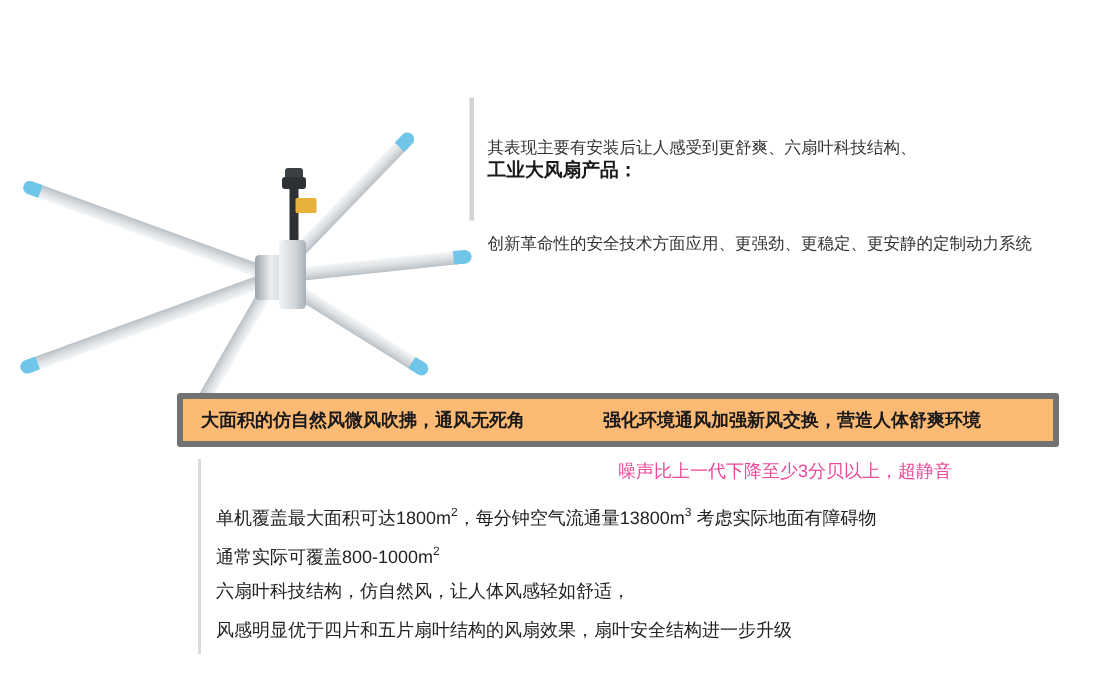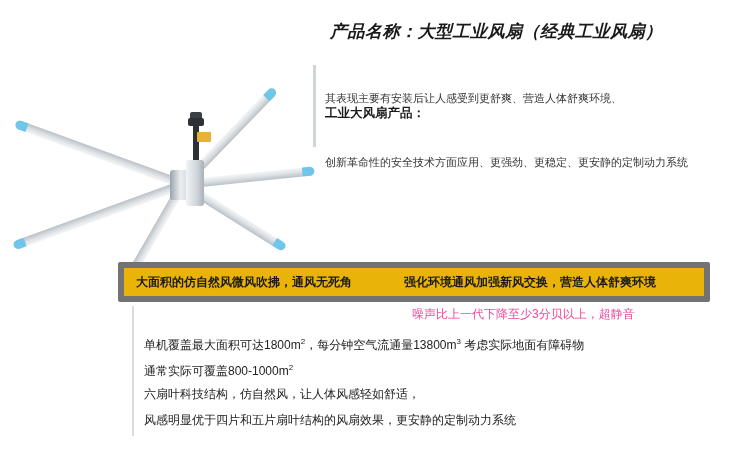--- a/index.html
+++ b/index.html
@@ -159,22 +159,22 @@
     z-index: 7;
   }
 
   
   .banner {
     position: absolute;
     left: 118px;
     top: 262px;
     width: 580px;
     height: 28px;
-    border: 6px solid #737373;
-    background: #eab308;
+    border: 4px solid #737373;
+    background: #fdba74;
     border-radius: 2px;
     font-family: Liberation Mono, monospace;
   }
   .banner-text-left {
     position: absolute;
     left: 12px;
     top: 6px;
     font-size: 12px;
     font-weight: bold;
     color: #1a1a1a;
@@ -230,21 +230,20 @@
     font-size: 12px;
     color: #ec4899;
     white-space: nowrap;
   }
 </style>
 </head>
 <body>
 
 <div class="page">
 
-  <div class="title">产品名称：大型工业风扇（经典工业风扇）</div>
 
   <div class="fan-area">
 
     <div class="blade" style="left:183px; top:138px; width:132px; height:9px; transform: rotate(-46deg);">
       <div class="blade-body"></div>
       <div class="blade-tip"></div>
     </div>
     <div class="blade" style="left:183px; top:138px; width:132px; height:9px; transform: rotate(-6deg);">
       <div class="blade-body"></div>
       <div class="blade-tip"></div>
@@ -270,21 +269,21 @@
     <div class="mast-top"></div>
     <div class="mast"></div>
     <div class="small-box"></div>
     <div class="hub"></div>
     <div class="motor"></div>
   </div>
 
   <div class="desc-block">
     <div class="bar"></div>
     <div class="desc-heading">工业大风扇产品：</div>
-    <div class="desc-line desc-line-1">其表现主要有安装后让人感受到更舒爽、营造人体舒爽环境、</div>
+    <div class="desc-line desc-line-1">其表现主要有安装后让人感受到更舒爽、六扇叶科技结构、</div>
     <div class="desc-line desc-line-2">创新革命性的安全技术方面应用、更强劲、更稳定、更安静的定制动力系统</div>
   </div>
 
   <div class="banner">
     <div class="banner-text-left">大面积的仿自然风微风吹拂，通风无死角</div>
     <div class="banner-text-right">强化环境通风加强新风交换，营造人体舒爽环境</div>
   </div>
 
   <div class="spec-box">
     <div class="spec-bar"></div>
@@ -296,16 +295,16 @@
     <div class="spec-line spec-1">
       <span>单机覆盖最大面积可达1800m</span><sup>2</sup><span>，每分钟空气流通量13800m</span><sup>3</sup><span> 考虑实际地面有障碍物</span>
     </div>
 
     <div class="spec-line spec-2">
       <span>通常实际可覆盖800-1000m</span><sup>2</sup>
     </div>
 
     <div class="spec-line spec-3">六扇叶科技结构，仿自然风，让人体风感轻如舒适，</div>
 
-    <div class="spec-line spec-4">风感明显优于四片和五片扇叶结构的风扇效果，更安静的定制动力系统</div>
+    <div class="spec-line spec-4">风感明显优于四片和五片扇叶结构的风扇效果，扇叶安全结构进一步升级</div>
   </div>
 
 </div>
 
 </body></html>

